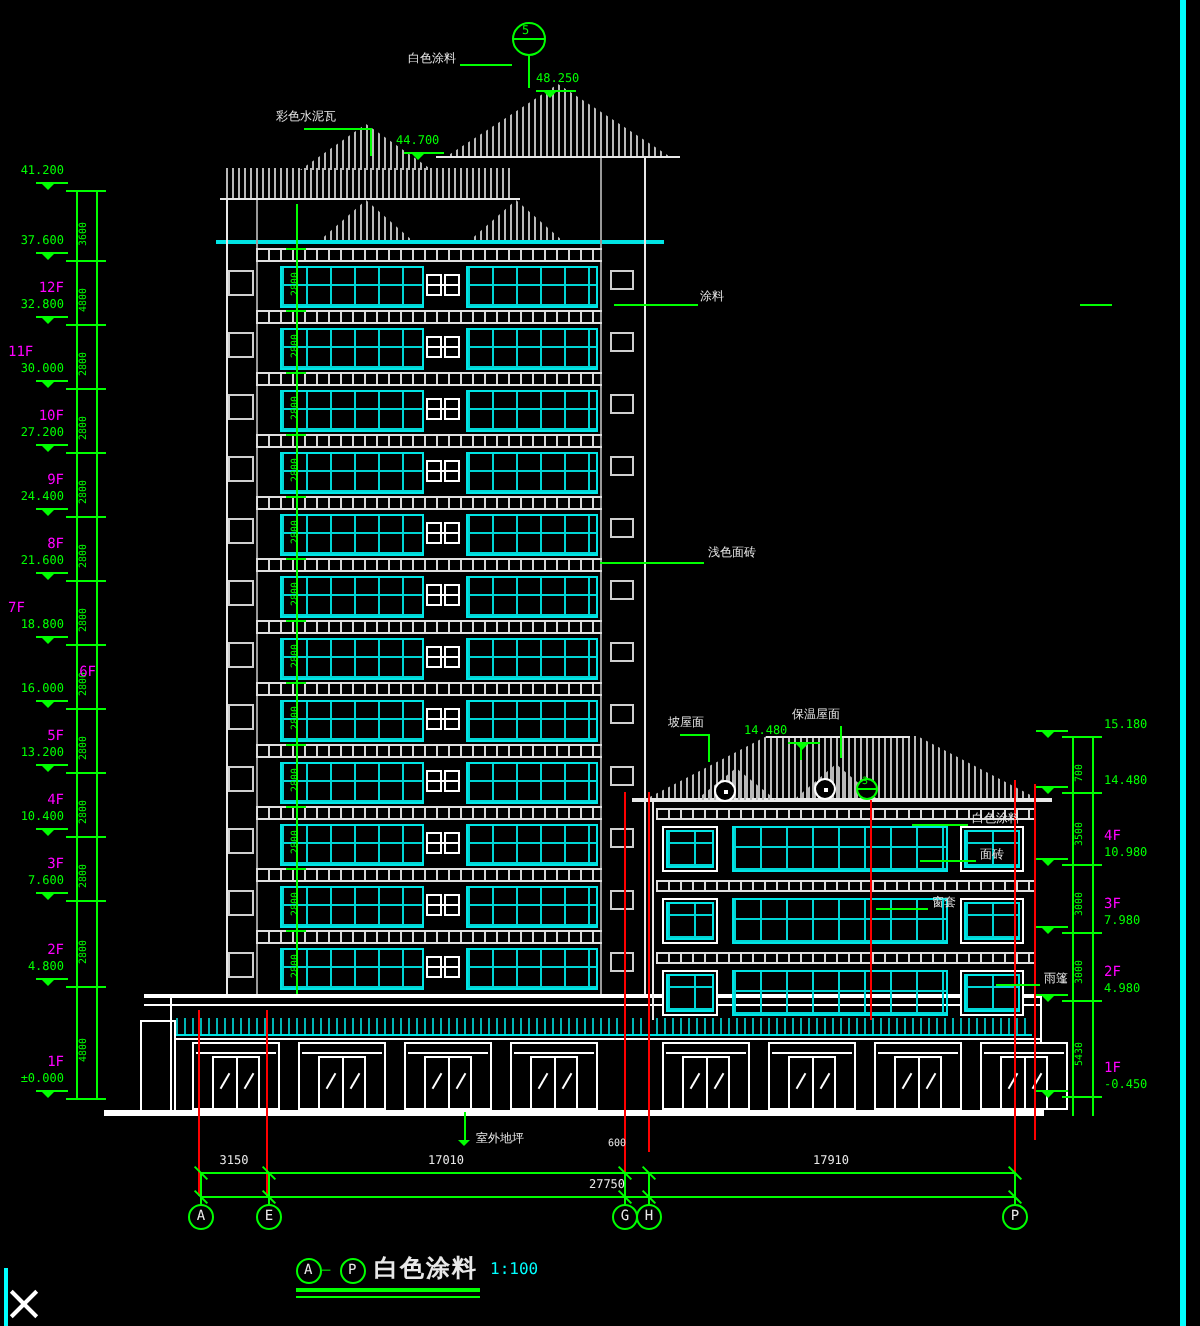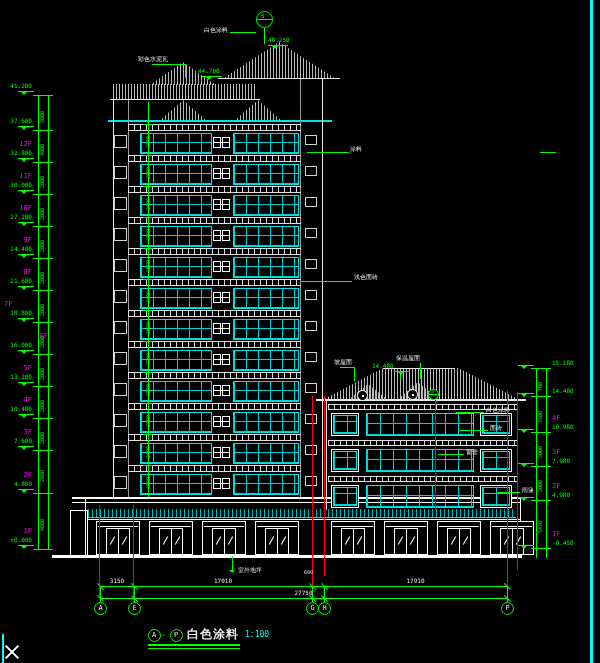--- a/index.html
+++ b/index.html
@@ -281,21 +281,21 @@
     <div class="abs" style="left: 18px; top: 126px; width: 16px; height: 1px; background: rgb(0, 255, 0);"></div>
     <div class="abs" style="left: 21px; top: 127px; width: 0px; height: 0px; border-width: 3px; border-style: solid; border-color: rgb(0, 255, 0) transparent transparent; border-image: initial;"></div>
     <div class="abs" style="left: 33px; top: 130px; width: 20px; height: 1px; background: rgb(0, 255, 0);"></div>
     <span class="txt grn f5 rot" style="left: 40px; top: 156px;">4800</span>
     <span class="txt mag f7" style="left: 4px; top: 141px; width: 28px; text-align: right;">12F</span>
     <span class="txt grn f6" style="left: 0px; top: 150px; width: 32px; text-align: right;">32.800</span>
     <div class="abs" style="left: 18px; top: 158px; width: 16px; height: 1px; background: rgb(0, 255, 0);"></div>
     <div class="abs" style="left: 21px; top: 159px; width: 0px; height: 0px; border-width: 3px; border-style: solid; border-color: rgb(0, 255, 0) transparent transparent; border-image: initial;"></div>
     <div class="abs" style="left: 33px; top: 162px; width: 20px; height: 1px; background: rgb(0, 255, 0);"></div>
     <span class="txt grn f5 rot" style="left: 40px; top: 188px;">2800</span>
-    <span class="txt mag f7" style="left: 4px; top: 173px; width: 28px; text-align: right;">11F</span>
+    <span class="txt mag f7" style="left: 4px; top: 173px; width: 28px; text-align: left;">11F</span>
     <span class="txt grn f6" style="left: 0px; top: 182px; width: 32px; text-align: right;">30.000</span>
     <div class="abs" style="left: 18px; top: 190px; width: 16px; height: 1px; background: rgb(0, 255, 0);"></div>
     <div class="abs" style="left: 21px; top: 191px; width: 0px; height: 0px; border-width: 3px; border-style: solid; border-color: rgb(0, 255, 0) transparent transparent; border-image: initial;"></div>
     <div class="abs" style="left: 33px; top: 194px; width: 20px; height: 1px; background: rgb(0, 255, 0);"></div>
     <span class="txt grn f5 rot" style="left: 40px; top: 220px;">2800</span>
     <span class="txt mag f7" style="left: 4px; top: 205px; width: 28px; text-align: right;">10F</span>
     <span class="txt grn f6" style="left: 0px; top: 214px; width: 32px; text-align: right;">27.200</span>
     <div class="abs" style="left: 18px; top: 222px; width: 16px; height: 1px; background: rgb(0, 255, 0);"></div>
     <div class="abs" style="left: 21px; top: 223px; width: 0px; height: 0px; border-width: 3px; border-style: solid; border-color: rgb(0, 255, 0) transparent transparent; border-image: initial;"></div>
     <div class="abs" style="left: 33px; top: 226px; width: 20px; height: 1px; background: rgb(0, 255, 0);"></div>

